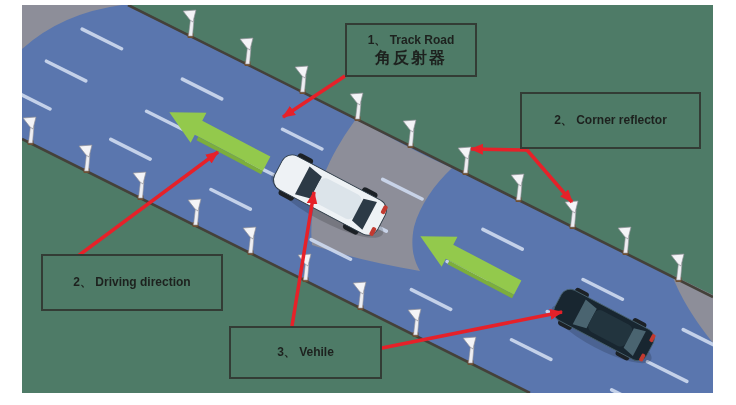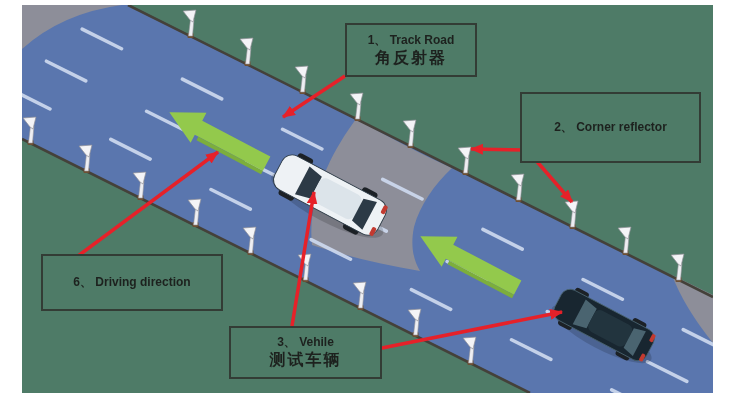--- a/index.html
+++ b/index.html
@@ -19,21 +19,21 @@
     position:absolute;box-sizing:border-box;
     border:2px solid var(--label-border,#333c35);
     background:var(--grass,#4e7b67);
     display:flex;flex-direction:column;align-items:center;justify-content:center;
     color:var(--label-text,#1d211e);
     line-height:1.25;text-align:center;z-index:3;
   }
   .callout .en{font-weight:bold;font-size:12px;white-space:nowrap;}
   .callout .zh{font-weight:bold;font-size:16px;letter-spacing:2px;white-space:nowrap;}
   #callout-1{left:323px;top:18px;width:132px;height:54px;}
-  #callout-2{left:498px;top:87px;width:181px;height:71px;}
+  #callout-2{left:498px;top:87px;width:181px;height:57px;}
   #callout-3{left:207px;top:321px;width:153px;height:53px;justify-content:center;}
   #callout-4{left:19px;top:249px;width:182px;height:57px;}
 </style>
 </head>
 <body>
 
 <div class="page">
   <div class="illustration">
 
     <svg class="scene" width="691" height="388" viewBox="0 0 691 388">
@@ -130,20 +130,19 @@
 
     <div class="callout" id="callout-1">
       <span class="en">1、 Track Road</span>
       <span class="zh">角反射器</span>
     </div>
     <div class="callout" id="callout-2">
       <span class="en">2、 Corner reflector</span>
     </div>
     <div class="callout" id="callout-3">
       <span class="en">3、 Vehile</span>
-      <span class="zh">测试车辆</span>
     </div>
     <div class="callout" id="callout-4">
-      <span class="en">6、 Driving direction</span>
+      <span class="en">2、 Driving direction</span>
     </div>
 
   </div>
 </div>
 
 </body></html>

